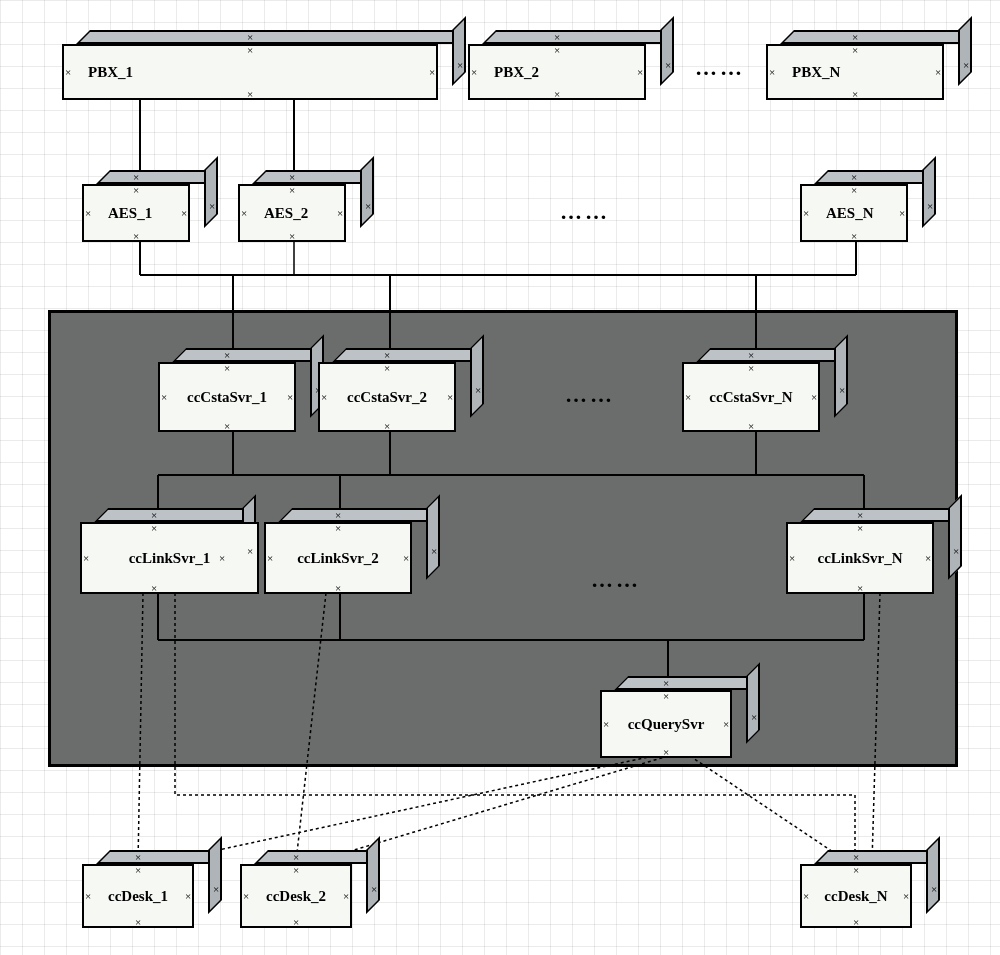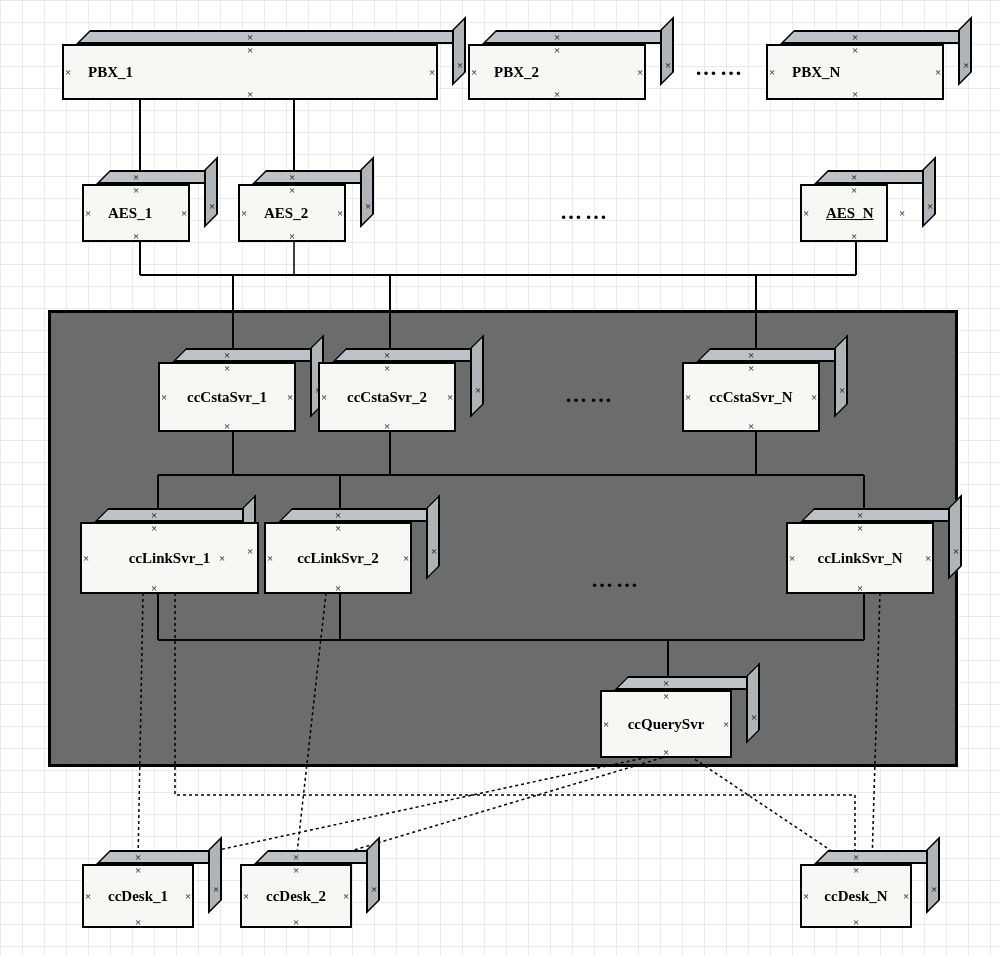--- a/index.html
+++ b/index.html
@@ -208,21 +208,21 @@
     <span class="x" style="left:130px;top:36px;">×</span>
   </div>
 
   <div class="dots" style="left:585px; top:212px;">
     <span>……</span>
   </div>
 
   <div class="box3d" style="left:800px; top:170px;">
     <div class="top" style="left:14px; top:0;   width:108px;"></div>
     <div class="side" style="left:122px; top:0;  height:58px;"></div>
-    <div class="front" style="left:0; top:14px; width:88px; height:58px;text-decoration:underline;">
+    <div class="front" style="left:0; top:14px; width:108px; height:58px;">
       <span>AES_N</span>
     </div>
     <span class="x" style="left:54px; top:7px;">×</span>
     <span class="x" style="left:54px; top:20px;">×</span>
     <span class="x" style="left:54px; top:66px;">×</span>
     <span class="x" style="left:6px;  top:43px;">×</span>
     <span class="x" style="left:102px;top:43px;">×</span>
     <span class="x" style="left:130px;top:36px;">×</span>
   </div>
 

